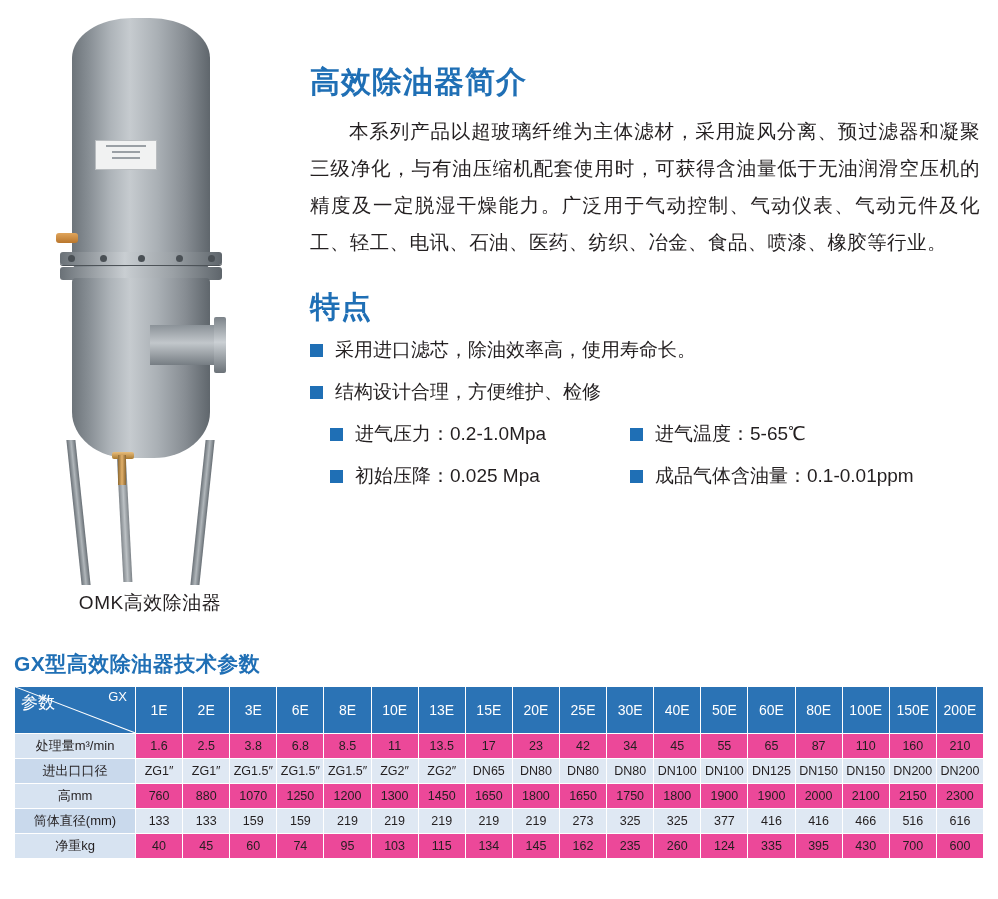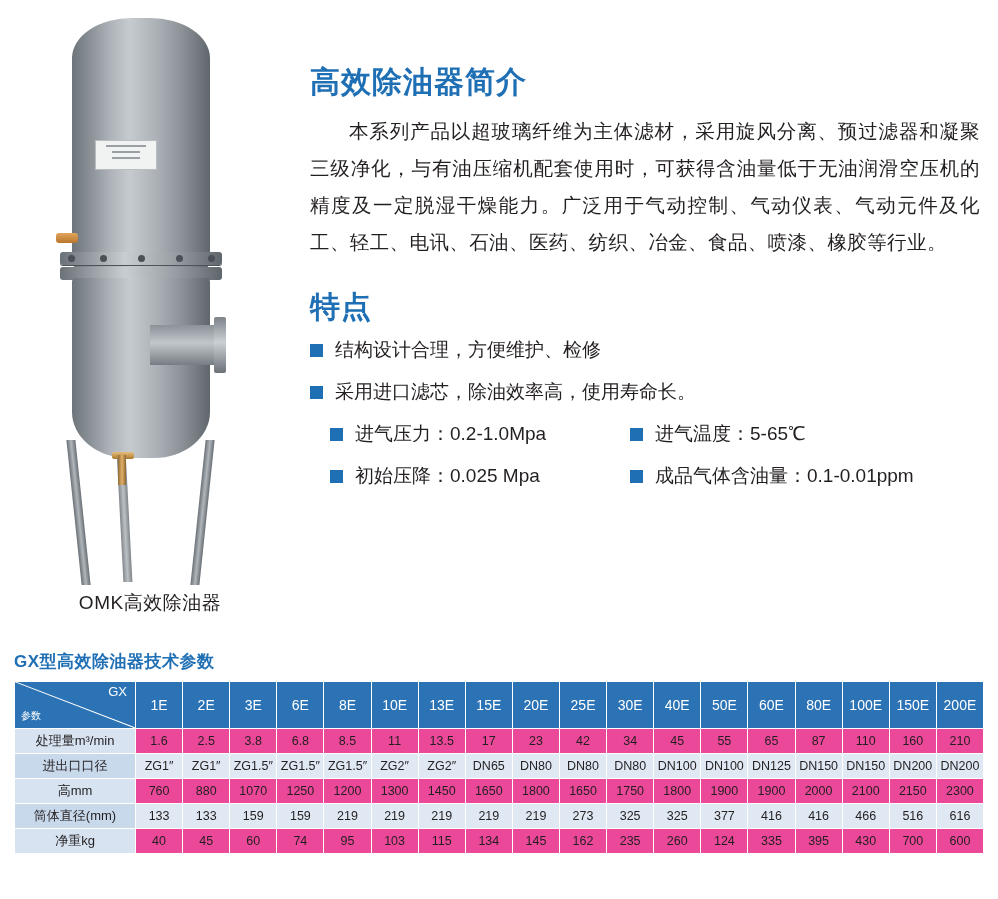--- a/index.html
+++ b/index.html
@@ -232,21 +232,21 @@
 
   
   .table-wrap {
     position: absolute;
     left: 14px;
     top: 650px;
     width: 970px;
   }
   h3.table-title {
     margin: 0 0 8px 0;
-    font-size: 17px;
+    font-size: 21px;
     font-weight: bold;
     color: #1f6fb5;
     letter-spacing: 0.5px;
   }
   table.spec {
     border-collapse: collapse;
     width: 970px;
     table-layout: fixed;
     font-size: 12.5px;
   }
@@ -295,22 +295,22 @@
   }
   .corner-tr {
     position: absolute;
     right: 8px;
     top: 2px;
     font-size: 13px;
   }
   .corner-bl {
     position: absolute;
     left: 6px;
-    bottom: 5px;
-    font-size: 10px;
+    bottom: 19px;
+    font-size: 17px;
   }
   table.spec tbody td.rowhead {
     background: #d7e3f1;
     text-align: center;
     font-size: 13px;
     width: 120px;
   }
   table.spec tbody tr.odd td { background: #ec4899; }
   table.spec tbody tr.even td { background: #dfe8f3; }
   table.spec tbody tr.odd td.rowhead { background: #d7e3f1; }
@@ -351,25 +351,25 @@
 
   <div class="text-col">
     <h1 class="section-title">高效除油器简介</h1>
     <p class="intro">本系列产品以超玻璃纤维为主体滤材，采用旋风分离、预过滤器和凝聚三级净化，与有油压缩机配套使用时，可获得含油量低于无油润滑空压机的精度及一定脱湿干燥能力。广泛用于气动控制、气动仪表、气动元件及化工、轻工、电讯、石油、医药、纺织、冶金、食品、喷漆、橡胶等行业。</p>
 
     <h2 class="section-title2">特点</h2>
 
     <ul class="features">
       <li>
         <span class="bullet"></span>
-        <span>结构设计合理，方便维护、检修</span>
+        <span>采用进口滤芯，除油效率高，使用寿命长。</span>
       </li>
       <li>
         <span class="bullet"></span>
-        <span>采用进口滤芯，除油效率高，使用寿命长。</span>
+        <span>结构设计合理，方便维护、检修</span>
       </li>
     </ul>
 
     <div class="feature-row">
       <div class="cell first">
         <span class="bullet"></span>
         <span>进气压力：0.2-1.0Mpa</span>
       </div>
       <div class="cell">
         <span class="bullet"></span>

